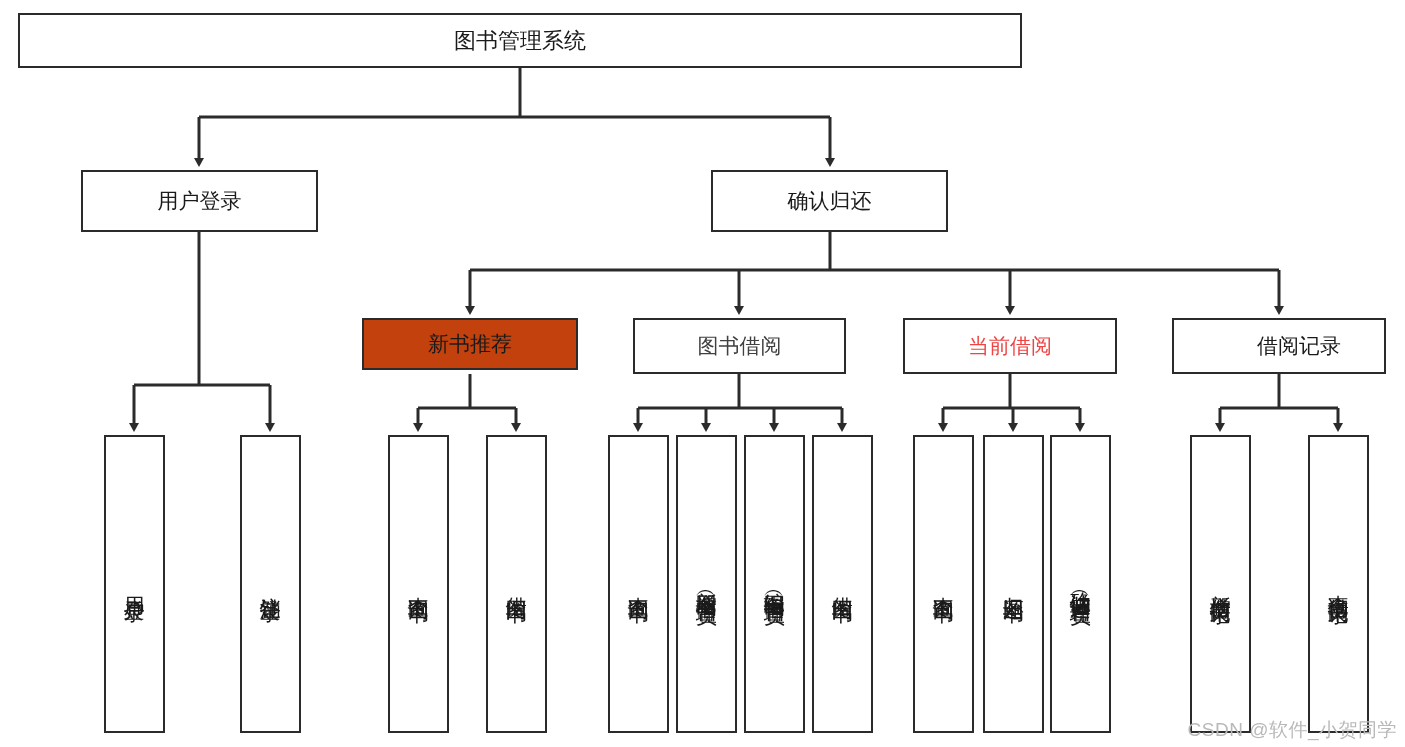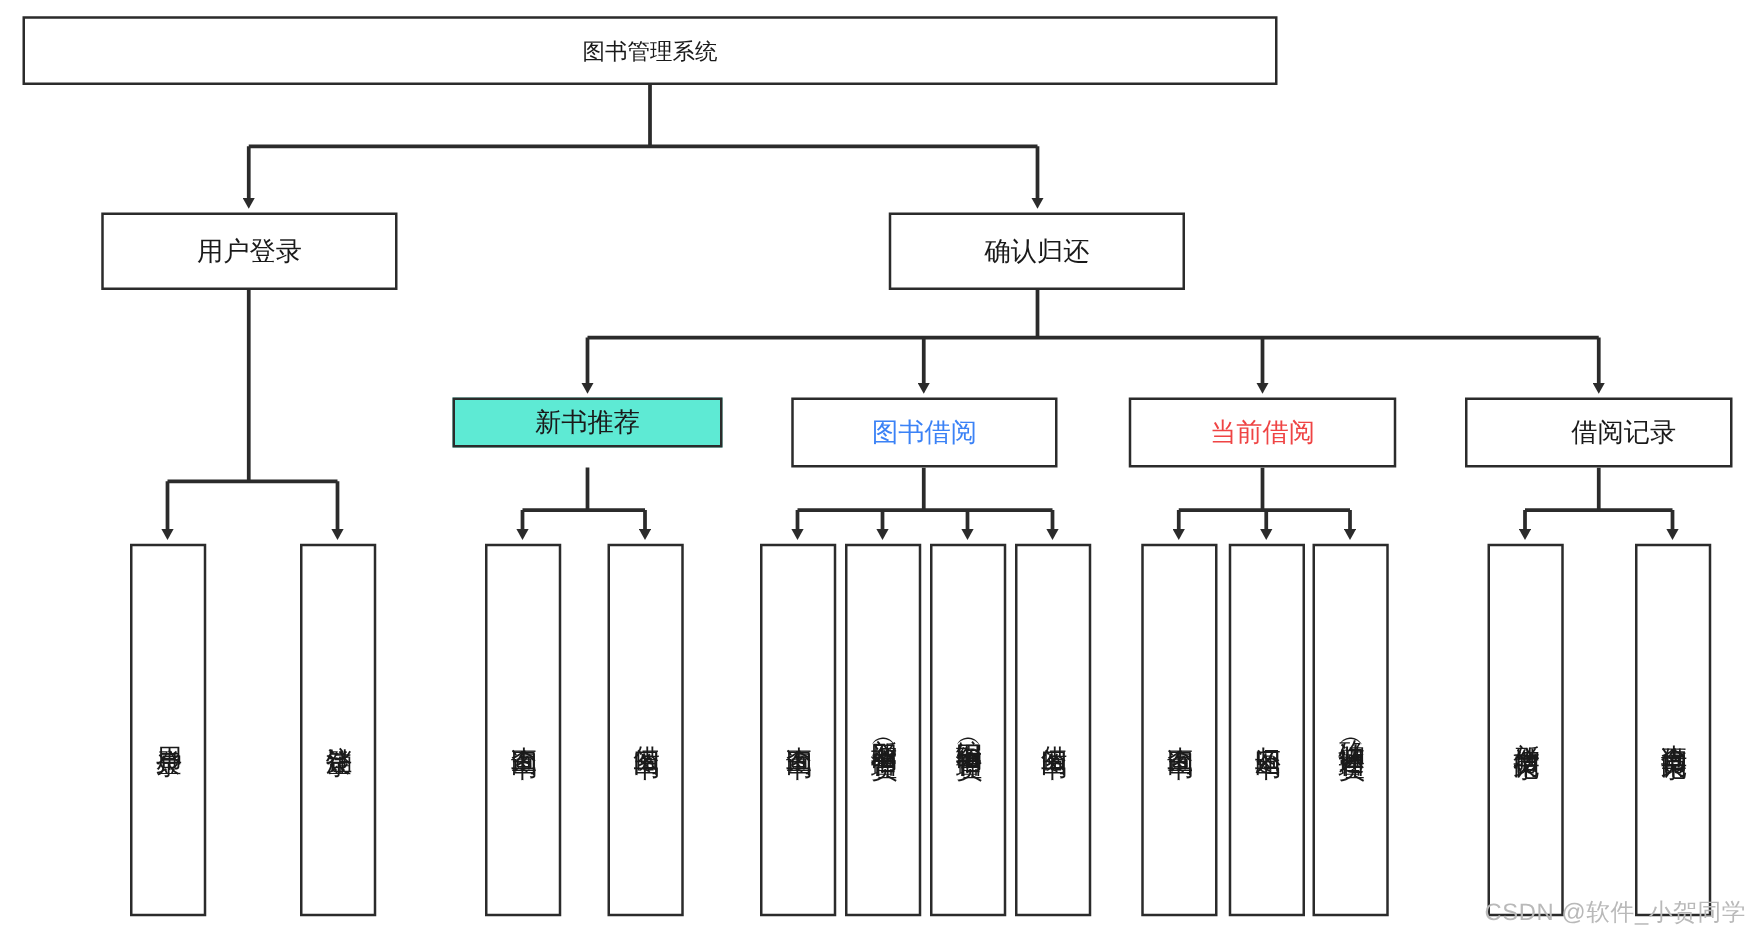--- a/index.html
+++ b/index.html
@@ -30,21 +30,21 @@
     position: absolute;
     box-sizing: border-box;
     background: #ffffff;
     border: 2px solid #2b2b2b;
     display: flex;
     align-items: center;
     justify-content: center;
     color: #1a1a1a;
   }
   .node.root {
-    font-size: 18px;
+    font-size: 22px;
     align-items: center;
   }
   .node.lvl2 {
     font-size: 21px;
   }
   .node.lvl3 {
     font-size: 21px;
   }
   .node.leaf {
     font-size: 21px;
@@ -125,24 +125,24 @@
   <div id="nodes-layer">
       <div class="node root" style="left: 18px; top: 13px; width: 1004px; height: 55px; border-color: rgb(43, 43, 43); background: rgb(255, 255, 255); color: rgb(26, 26, 26);">
         <span class="label">图书管理系统</span>
       </div>
       <div class="node lvl2" style="left: 81px; top: 170px; width: 237px; height: 62px; border-color: rgb(43, 43, 43); background: rgb(255, 255, 255); color: rgb(26, 26, 26);">
         <span class="label">用户登录</span>
       </div>
       <div class="node lvl2" style="left: 711px; top: 170px; width: 237px; height: 62px; border-color: rgb(43, 43, 43); background: rgb(255, 255, 255); color: rgb(26, 26, 26);">
         <span class="label">确认归还</span>
       </div>
-      <div class="node lvl3" style="left: 362px; top: 318px; width: 216px; height: 40px; border-color: rgb(43, 43, 43); background: #5eead4; color: rgb(26, 26, 26);">
+      <div class="node lvl3" style="left: 362px; top: 318px; width: 216px; height: 52px; border-color: rgb(43, 43, 43); background: #c2410c; color: rgb(26, 26, 26);">
         <span class="label">新书推荐</span>
       </div>
-      <div class="node lvl3" style="left: 633px; top: 318px; width: 213px; height: 56px; border-color: rgb(43, 43, 43); background: rgb(255, 255, 255); color: #3b82f6;">
+      <div class="node lvl3" style="left: 633px; top: 318px; width: 213px; height: 56px; border-color: rgb(43, 43, 43); background: rgb(255, 255, 255); color: #404040;">
         <span class="label">图书借阅</span>
       </div>
       <div class="node lvl3" style="left: 903px; top: 318px; width: 214px; height: 56px; border-color: rgb(43, 43, 43); background: rgb(255, 255, 255); color: #ef4444;">
         <span class="label">当前借阅</span>
       </div>
       <div class="node lvl3" style="left: 1172px; top: 318px; width: 214px; height: 56px; border-color: rgb(43, 43, 43); background: rgb(255, 255, 255); color: rgb(26, 26, 26); padding-left: 40px;">
         <span class="label">借阅记录</span>
       </div>
       <div class="node leaf" style="left: 104px; top: 435px; width: 61px; height: 298px; border-color: rgb(43, 43, 43); background: rgb(255, 255, 255); color: rgb(26, 26, 26);">
         <span class="label">用户登录</span>

